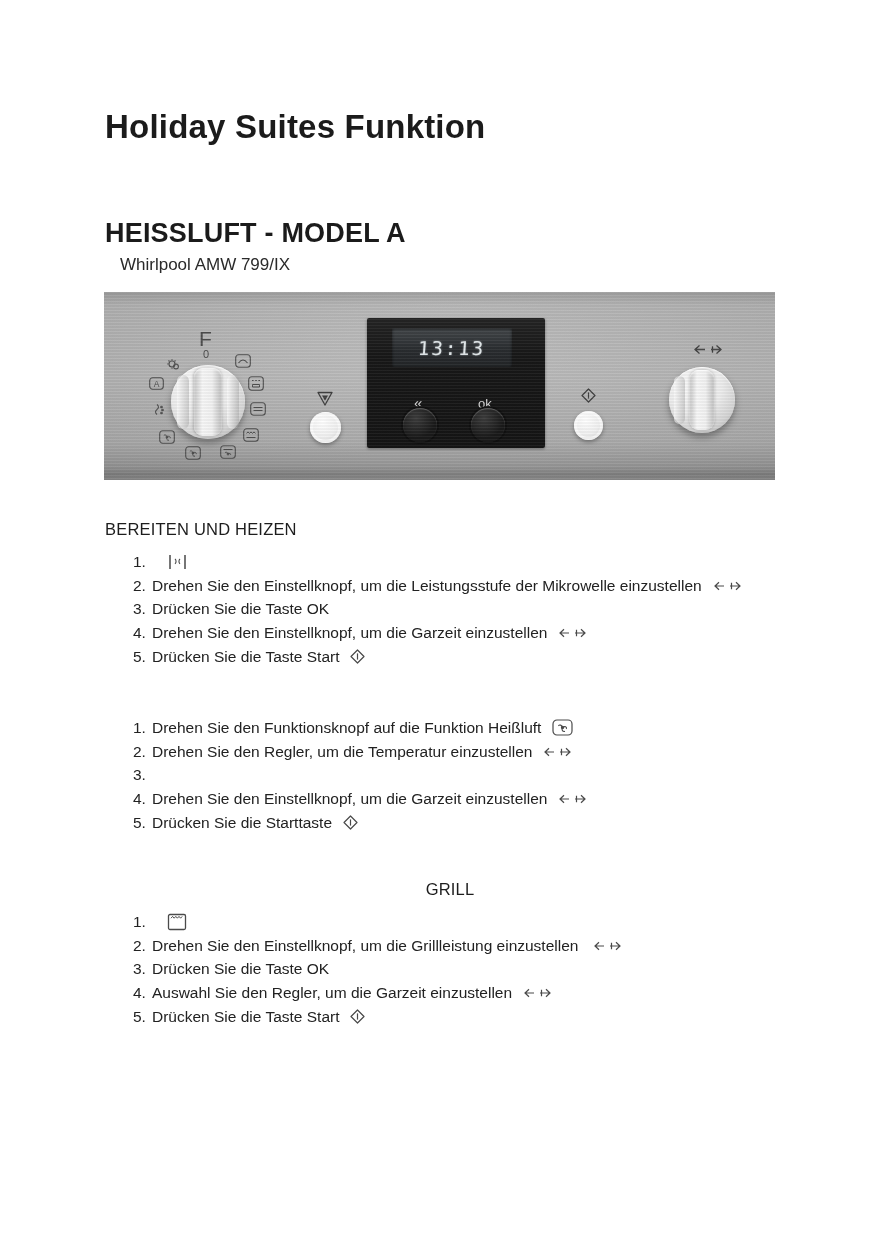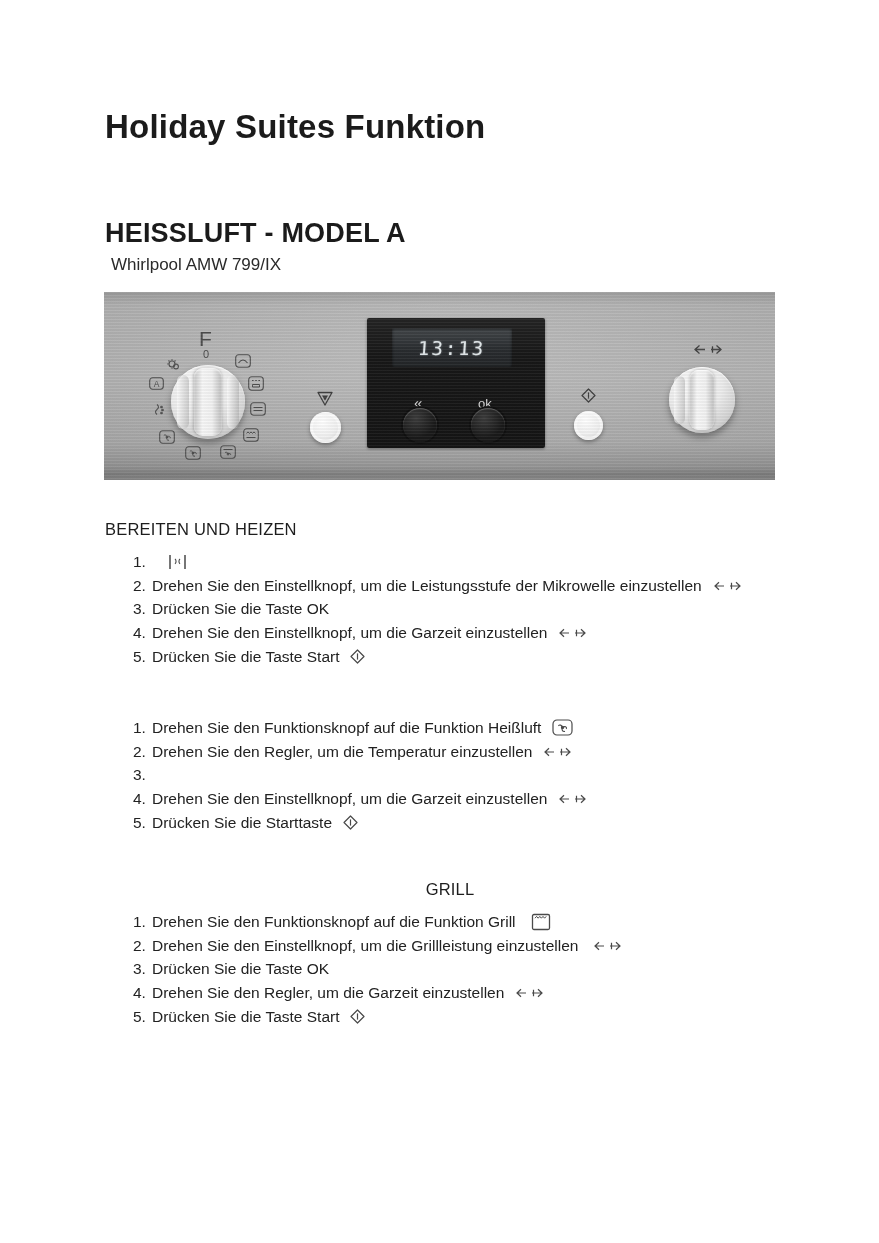--- a/index.html
+++ b/index.html
@@ -3,21 +3,21 @@
 <meta charset="utf-8">
 <style>
   html,body{margin:0;padding:0;background:#ffffff;}
   .page{
     position:relative;width:879px;height:1243px;background:#ffffff;
     font-family:"Liberation Sans",sans-serif;color:#1f1f1f;overflow:hidden;
   }
   
   .doc-title{position:absolute;left:105px;top:108px;font-size:33px;font-weight:600;letter-spacing:.2px;color:#1b1b1b;}
   .model-heading{position:absolute;left:105px;top:218px;font-size:27px;font-weight:600;letter-spacing:.2px;color:#1b1b1b;}
-  .model-subtitle{position:absolute;left:111px;top:255px;font-size:17px;font-weight:400;color:#2a2a2a;}
+  .model-subtitle{position:absolute;left:120px;top:255px;font-size:17px;font-weight:400;color:#2a2a2a;}
 
   
   .panel{
     position:absolute;left:104px;top:292px;width:671px;height:188px;
     background:
       radial-gradient(120% 160% at 50% 30%, rgba(255,255,255,.10), rgba(0,0,0,.12)),
       linear-gradient(180deg,#9d9d9d 0%,#b4b4b4 7%,#b7b7b7 45%,#adadad 80%,#979797 93%,#7f7f7f 97%,#8a8a8a 100%);
   }
   .panel::after{
     content:"";position:absolute;inset:0;pointer-events:none;
@@ -344,21 +344,20 @@
         </span>
       </li>
     </ol>
   </div>
 
   <div class="section" style="top:880px;text-align:center;">
     <h3>GRILL</h3>
     <ol>
       <li>
         <span class="num">1.</span>
-        <span>Drehen Sie den Funktionsknopf auf die Funktion Grill</span>
         <span class="inline-icon" style="margin-left:15px;">
           <svg width="20" height="20" viewBox="0 0 20 20">
               <rect x="1.5" y="2.5" width="17" height="15" rx="1.5" stroke="#4a4a4a" fill="none" stroke-width="1.3"></rect>
               <path d="M4 6.2 l1.6 -1.8 l1.6 1.8 l1.6 -1.8 l1.6 1.8 l1.6 -1.8 l1.6 1.8 l1.6 -1.8" stroke="#4a4a4a" fill="none" stroke-width="1"></path>
             </svg>
         </span>
       </li>
       <li>
         <span class="num">2.</span>
         <span>Drehen Sie den Einstellknopf, um die Grillleistung einzustellen</span>
@@ -370,21 +369,21 @@
               </g>
             </svg>
         </span>
       </li>
       <li>
         <span class="num">3.</span>
         <span>Drücken Sie die Taste OK</span>
       </li>
       <li>
         <span class="num">4.</span>
-        <span>Drehen Sie den Regler, um die Garzeit einzustellen</span>
+        <span>Auswahl Sie den Regler, um die Garzeit einzustellen</span>
         <span class="inline-icon">
           <svg width="29" height="12" viewBox="0 0 29 12">
               <g stroke="#4a4a4a" stroke-width="1.2" fill="none">
                 <path d="M11 6 H2 M6 2.2 L2 6 L6 9.8"></path>
                 <path d="M17 6 H27 M23 2.2 L27 6 L23 9.8 M18.5 2.8 V9.2"></path>
               </g>
             </svg>
         </span>
       </li>
       <li>

